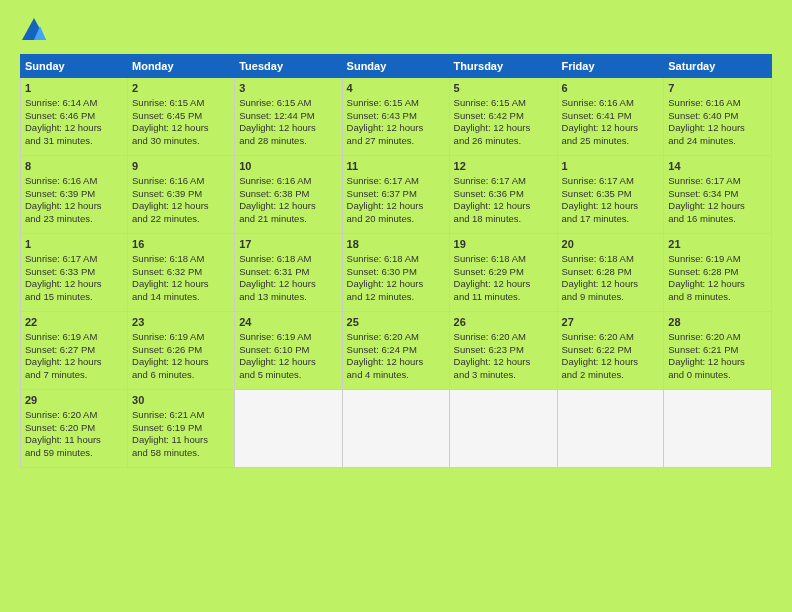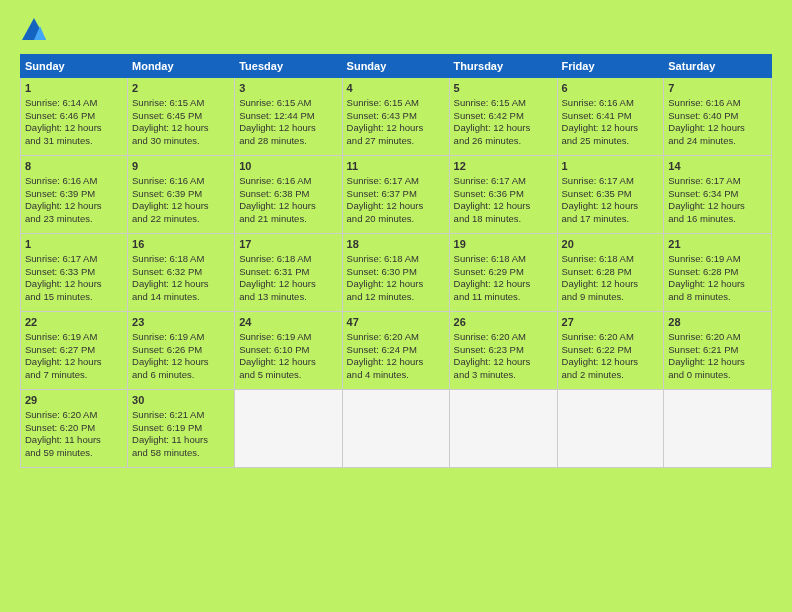--- a/index.html
+++ b/index.html
@@ -287,21 +287,21 @@
             <div>and 6 minutes.</div>
           </td>
           <td>
             <span class="day-num">24</span>
             <div>Sunrise: 6:19 AM</div>
             <div>Sunset: 6:10 PM</div>
             <div>Daylight: 12 hours</div>
             <div>and 5 minutes.</div>
           </td>
           <td>
-            <span class="day-num">47</span>
+            <span class="day-num">25</span>
             <div>Sunrise: 6:20 AM</div>
             <div>Sunset: 6:24 PM</div>
             <div>Daylight: 12 hours</div>
             <div>and 4 minutes.</div>
           </td>
           <td>
             <span class="day-num">26</span>
             <div>Sunrise: 6:20 AM</div>
             <div>Sunset: 6:23 PM</div>
             <div>Daylight: 12 hours</div>

